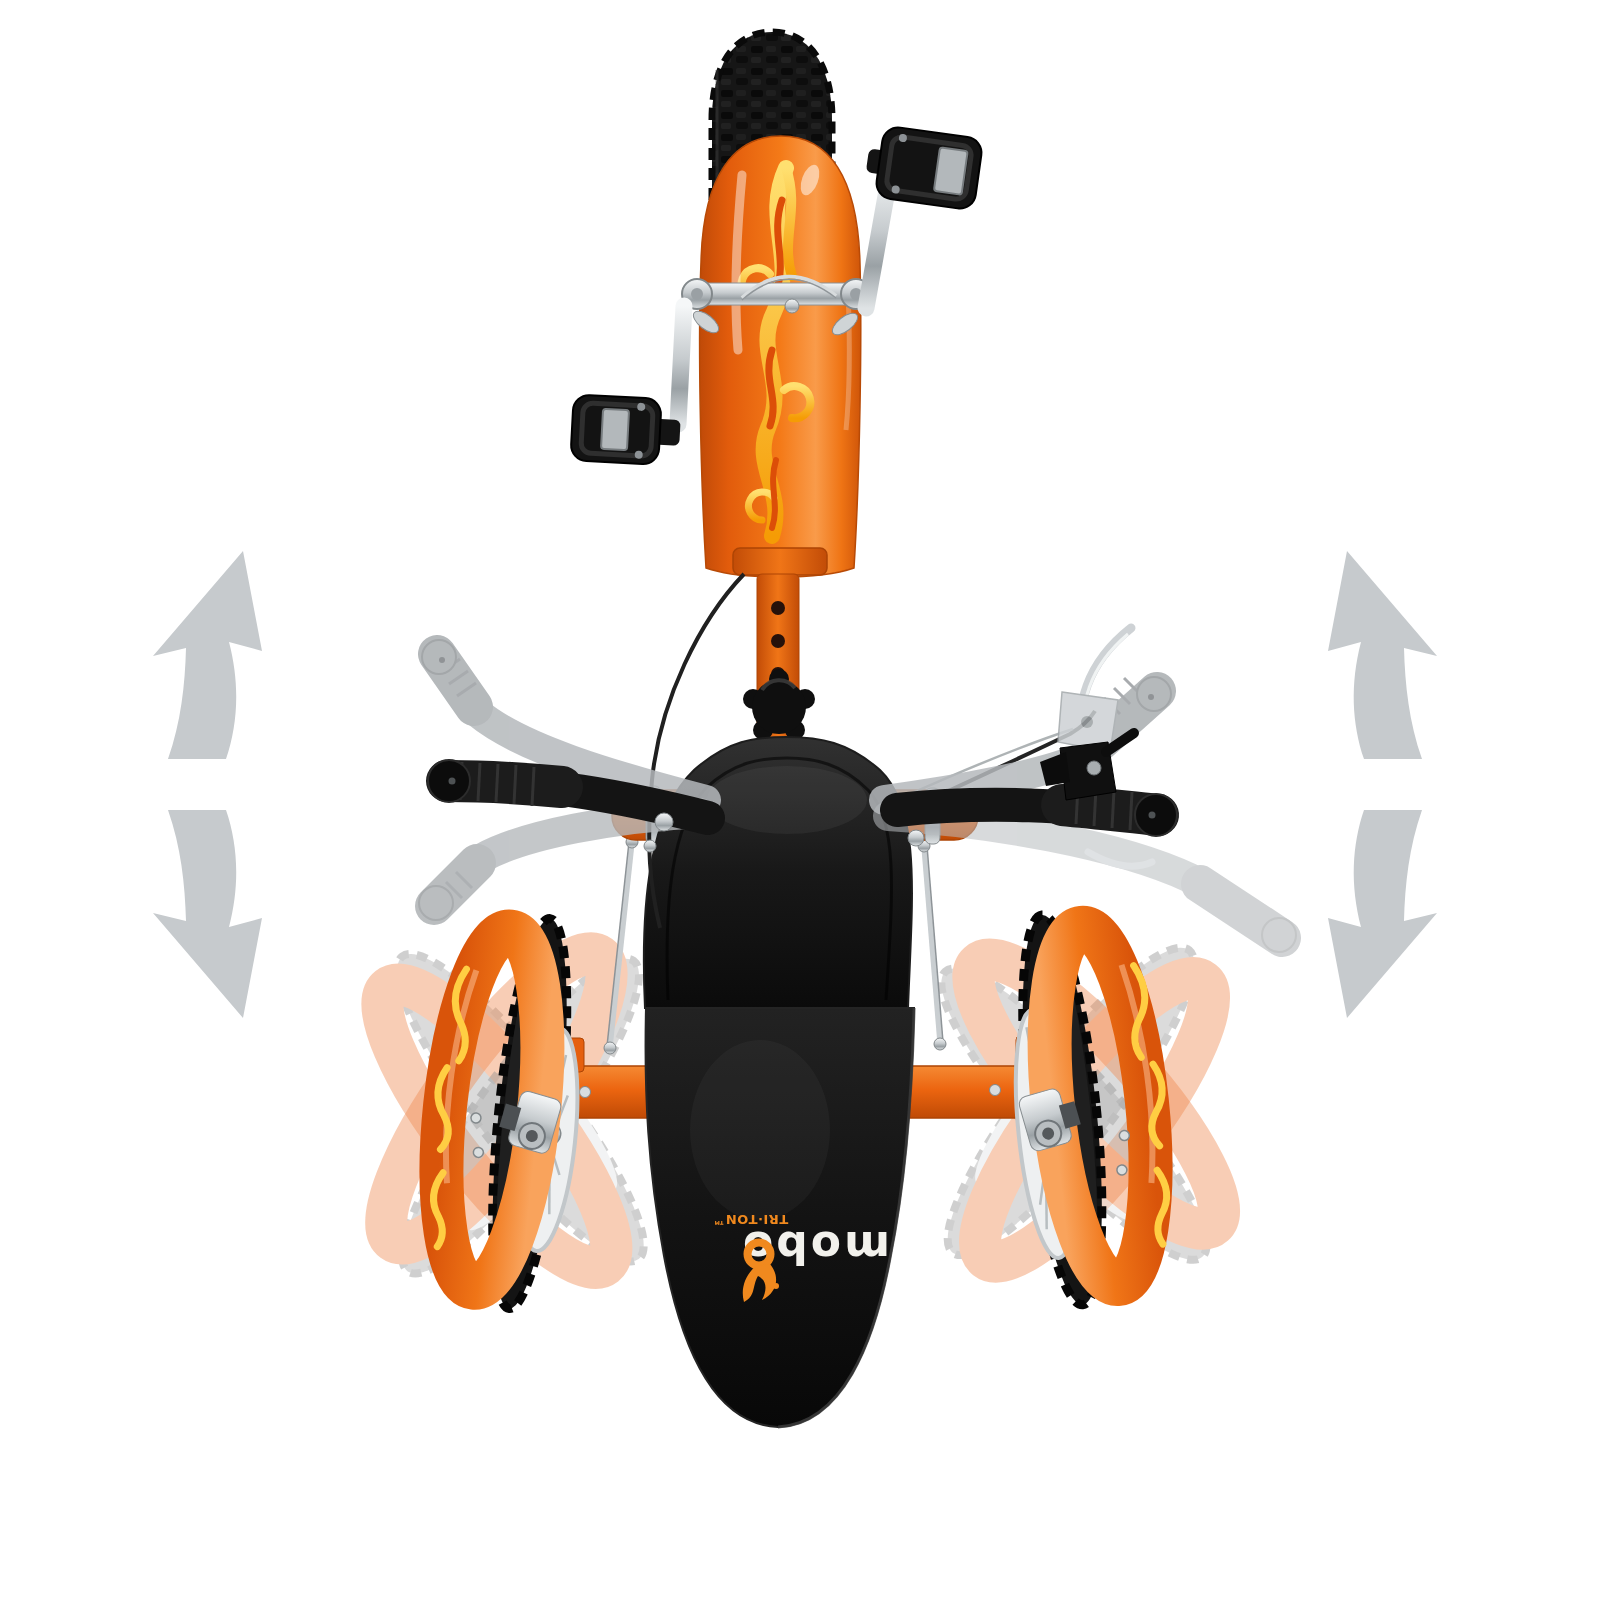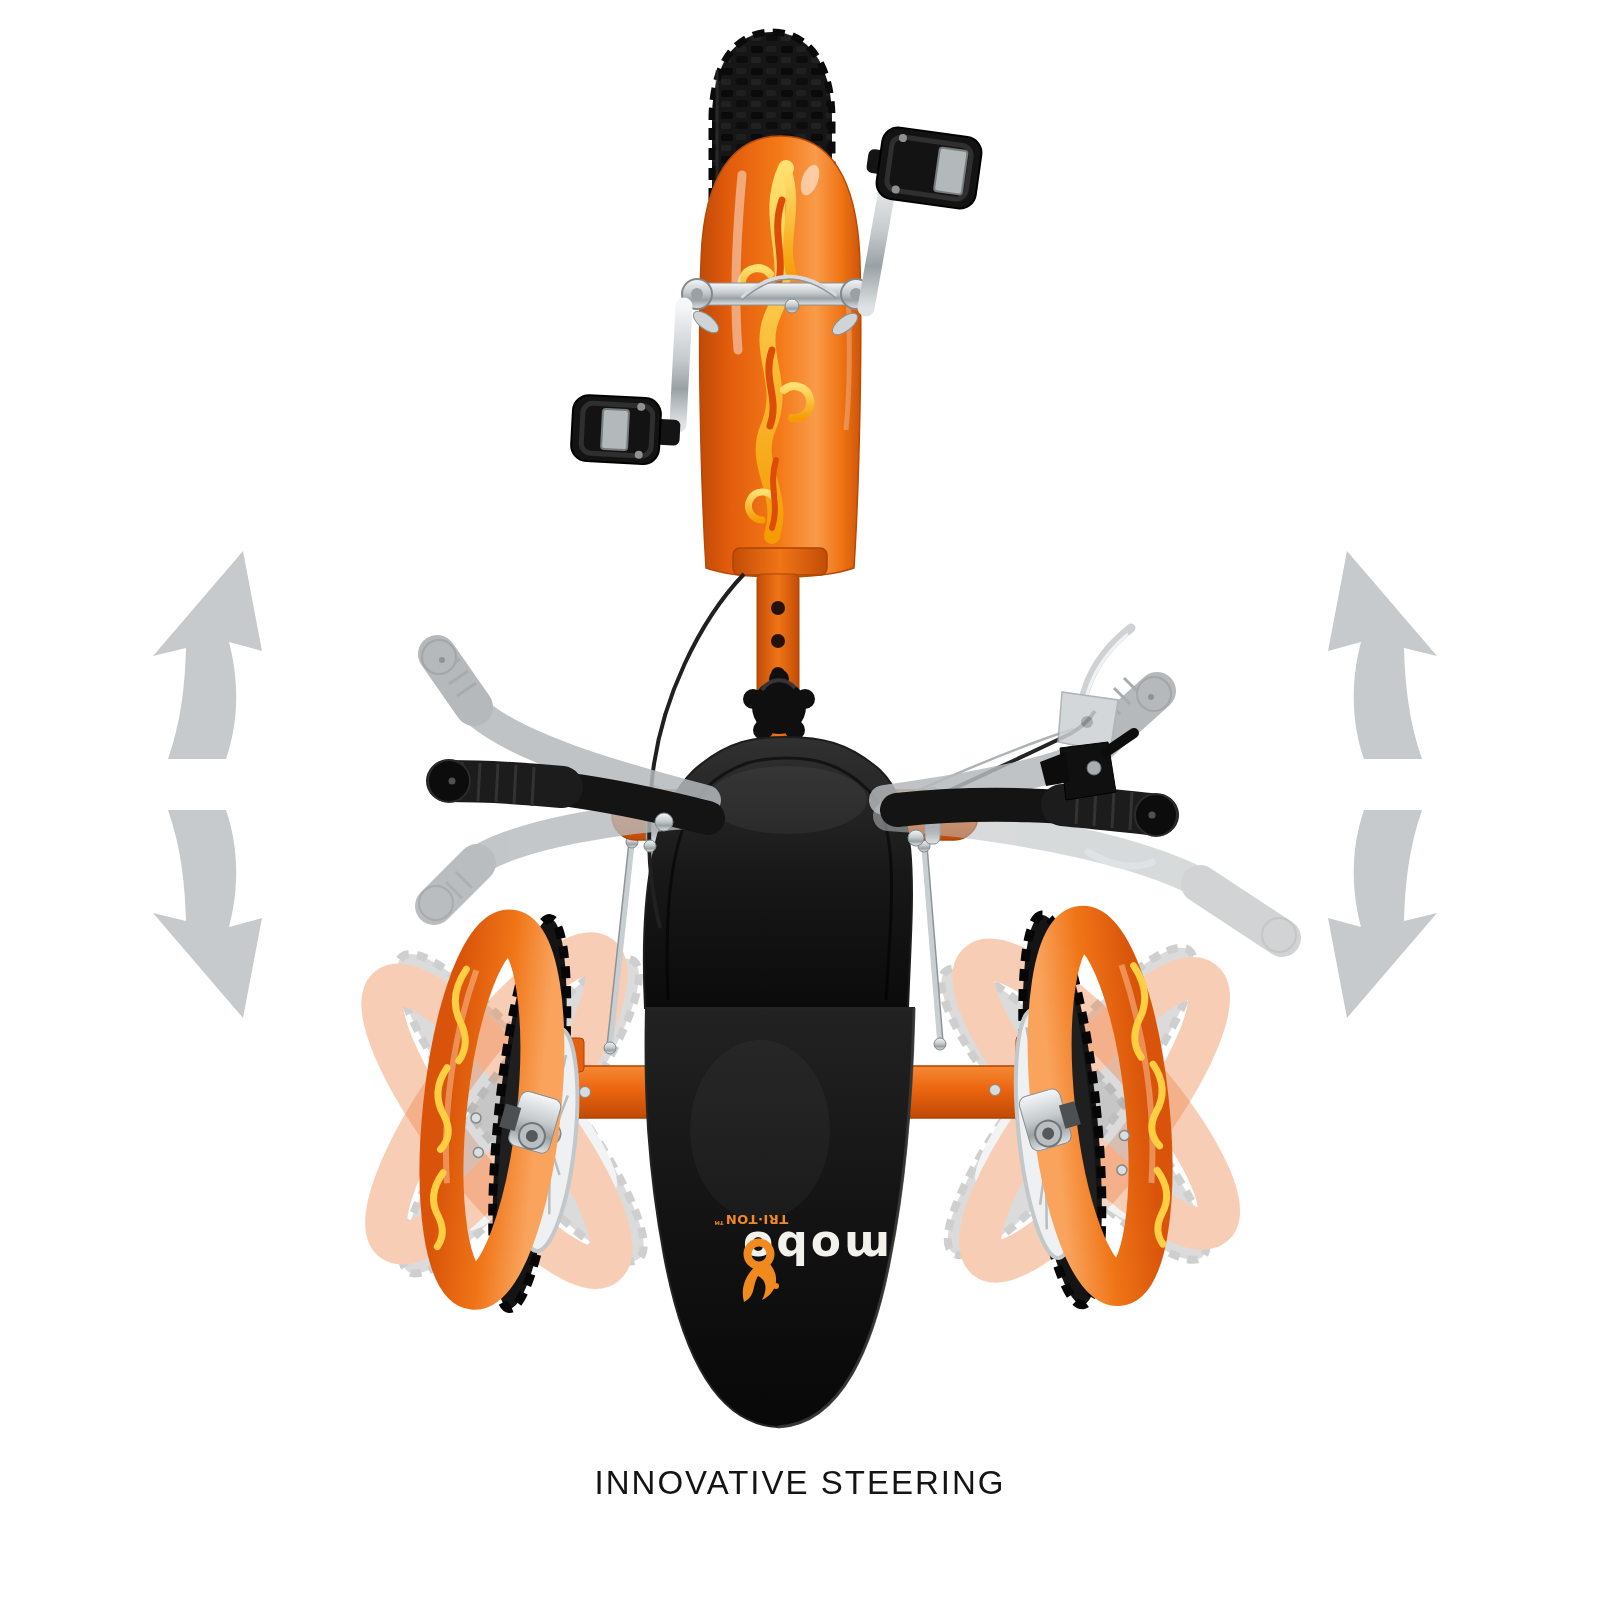--- a/index.html
+++ b/index.html
@@ -379,14 +379,13 @@
     <g transform="translate(806,1252) rotate(180)">
       <text x="-9" y="5" text-anchor="middle" dominant-baseline="central" font-family="DejaVu Sans, sans-serif" font-size="44" font-weight="bold" letter-spacing="3" fill="#f2f1ec">mobo</text>
       <circle cx="47" cy="-2" r="11.5" fill="none" stroke="#f0891e" stroke-width="8"></circle>
       <path d="M 36,-12 C 26,-24 28,-40 44,-48 C 38,-36 40,-28 48,-24 C 54,-34 50,-44 62,-50 C 66,-36 60,-22 50,-14 Z" fill="#f0891e"></path>
       <circle cx="30" cy="-34" r="3" fill="#f0891e"></circle>
       <text x="56" y="33" text-anchor="middle" dominant-baseline="central" font-family="DejaVu Sans, sans-serif" font-size="13" font-weight="bold" letter-spacing="0.5" fill="#f0891e">TRI·TON™</text>
     </g>
   </g>
 </svg>
 
-<div class="caption">INNOVATIVE STEERING</div>
 </div>
 
 </body></html>

